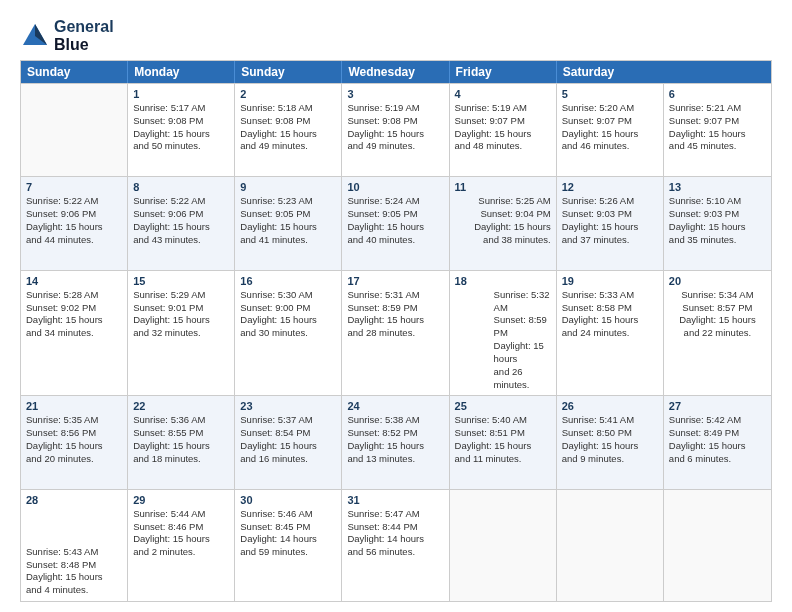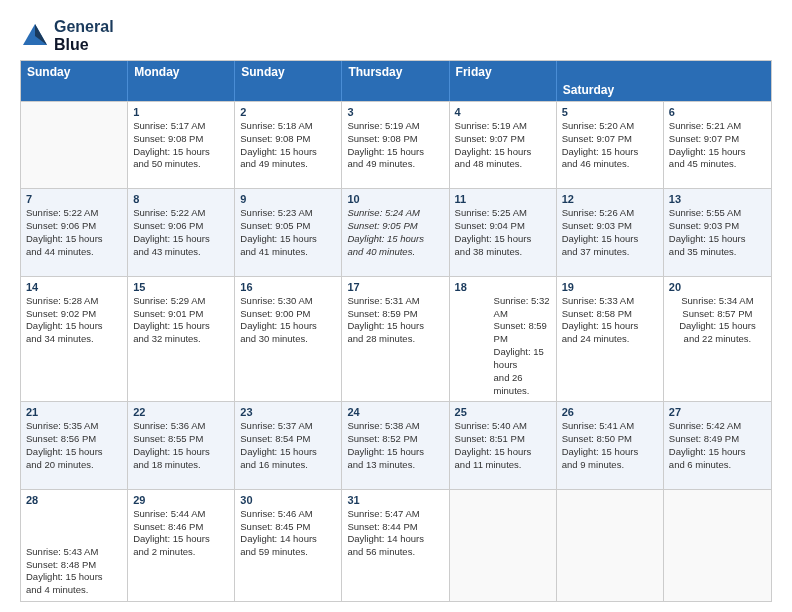--- a/index.html
+++ b/index.html
@@ -58,21 +58,21 @@
       background: #2a6db5;
     }
     .cal-header-cell {
       color: #fff;
       font-weight: bold;
       font-size: 12px;
       padding: 4px 6px;
       border-right: 1px solid #4a8dd5;
       text-align: left;
     }
-    .cal-header-cell:last-child { border-right: none; margin-top: 18px; }
+    .cal-header-cell:last-child { border-right: none; }
     .cal-body {
       flex: 1;
       display: flex;
       flex-direction: column;
     }
     .cal-row {
       display: grid;
       grid-template-columns: repeat(7, 1fr);
       flex: 1;
       border-top: 1px solid #ccc;
@@ -122,21 +122,21 @@
       <div class="month-title"></div>
       <div class="location-title"></div>
     </div>
   </div>
 
   <div class="calendar">
     <div class="cal-header">
       <div class="cal-header-cell">Sunday</div>
       <div class="cal-header-cell">Monday</div>
       <div class="cal-header-cell">Sunday</div>
-      <div class="cal-header-cell">Thursday</div>
+      <div class="cal-header-cell">Wednesday</div>
       <div class="cal-header-cell">Friday</div>
       <div class="cal-header-cell">Saturday</div>
     </div>
     <div class="cal-body" id="cal-body">
     <div class="cal-row">
           <div class="cal-cell empty"></div>
           <div class="cal-cell">
             <span class="day-number">1</span>
             <div class="cell-text" style="white-space: pre-line;">Sunrise: 5:17 AM
 Sunset: 9:08 PM
@@ -196,42 +196,42 @@
           </div>
           <div class="cal-cell row-shade">
             <span class="day-number">9</span>
             <div class="cell-text" style="white-space: pre-line;">Sunrise: 5:23 AM
 Sunset: 9:05 PM
 Daylight: 15 hours
 and 41 minutes.</div>
           </div>
           <div class="cal-cell row-shade">
             <span class="day-number">10</span>
-            <div class="cell-text" style="white-space: pre-line; font-style: italic;">Sunrise: 5:24 AM
+            <div class="cell-text" style="white-space: pre-line;">Sunrise: 5:24 AM
 Sunset: 9:05 PM
 Daylight: 15 hours
 and 40 minutes.</div>
           </div>
           <div class="cal-cell row-shade">
             <span class="day-number">11</span>
-            <div class="cell-text" style="white-space: pre-line;">Sunrise: 5:25 AM
+            <div class="cell-text" style="white-space: pre-line; text-align: right;">Sunrise: 5:25 AM
 Sunset: 9:04 PM
 Daylight: 15 hours
 and 38 minutes.</div>
           </div>
           <div class="cal-cell row-shade">
             <span class="day-number">12</span>
             <div class="cell-text" style="white-space: pre-line;">Sunrise: 5:26 AM
 Sunset: 9:03 PM
 Daylight: 15 hours
 and 37 minutes.</div>
           </div>
           <div class="cal-cell row-shade">
             <span class="day-number">13</span>
-            <div class="cell-text" style="white-space: pre-line;">Sunrise: 5:55 AM
+            <div class="cell-text" style="white-space: pre-line;">Sunrise: 5:10 AM
 Sunset: 9:03 PM
 Daylight: 15 hours
 and 35 minutes.</div>
           </div>
         </div>
         <div class="cal-row">
           <div class="cal-cell">
             <span class="day-number">14</span>
             <div class="cell-text" style="white-space: pre-line;">Sunrise: 5:28 AM
 Sunset: 9:02 PM

